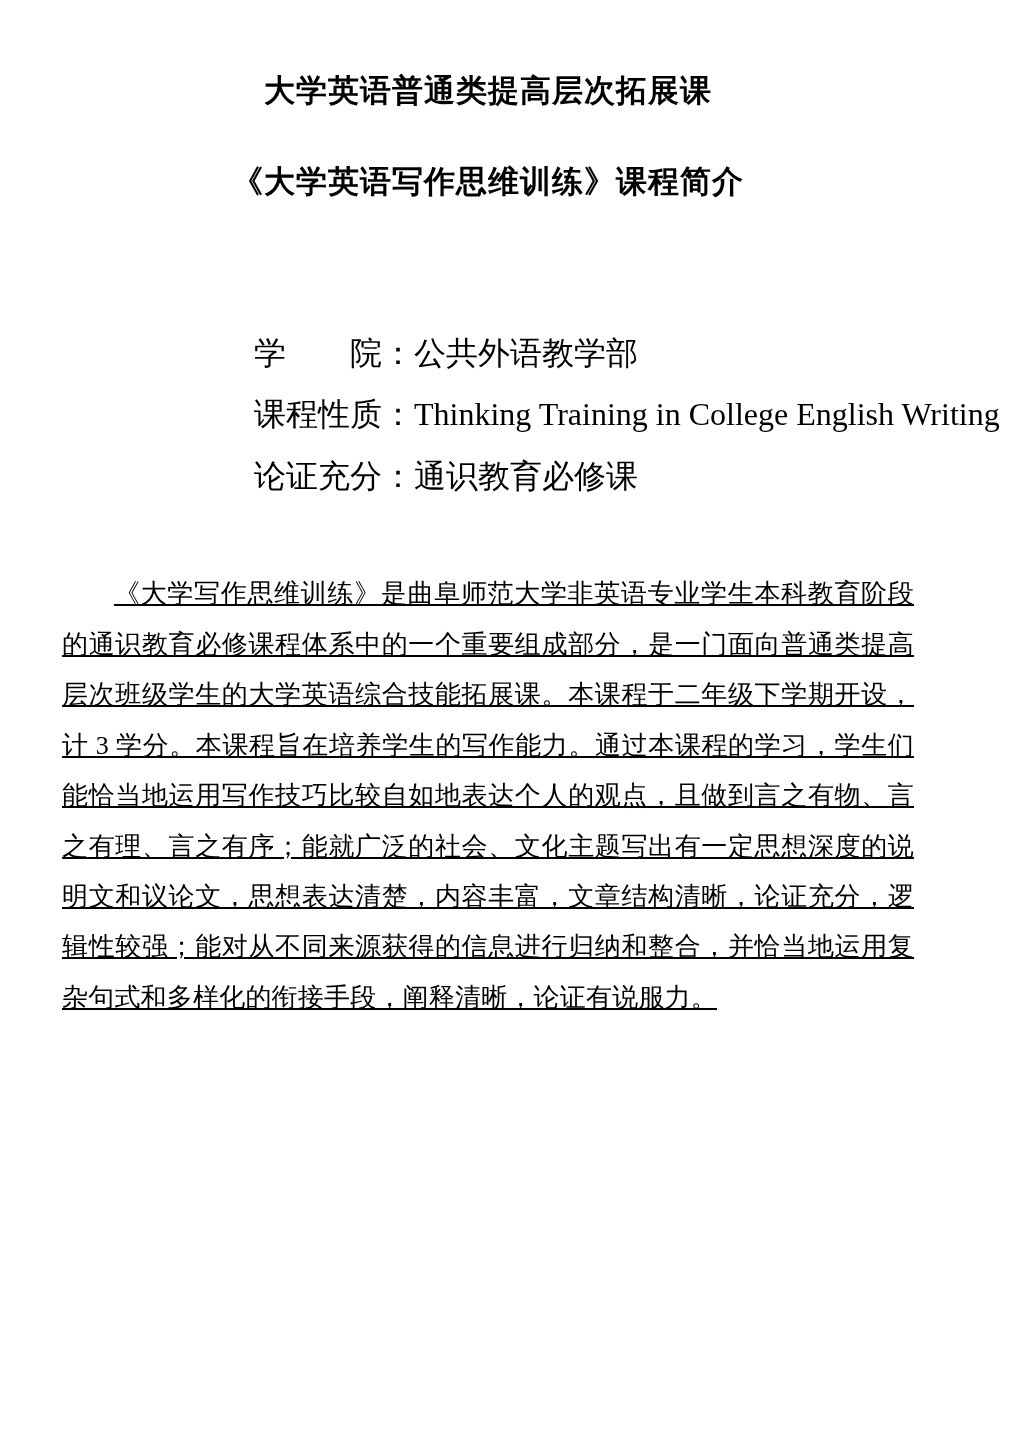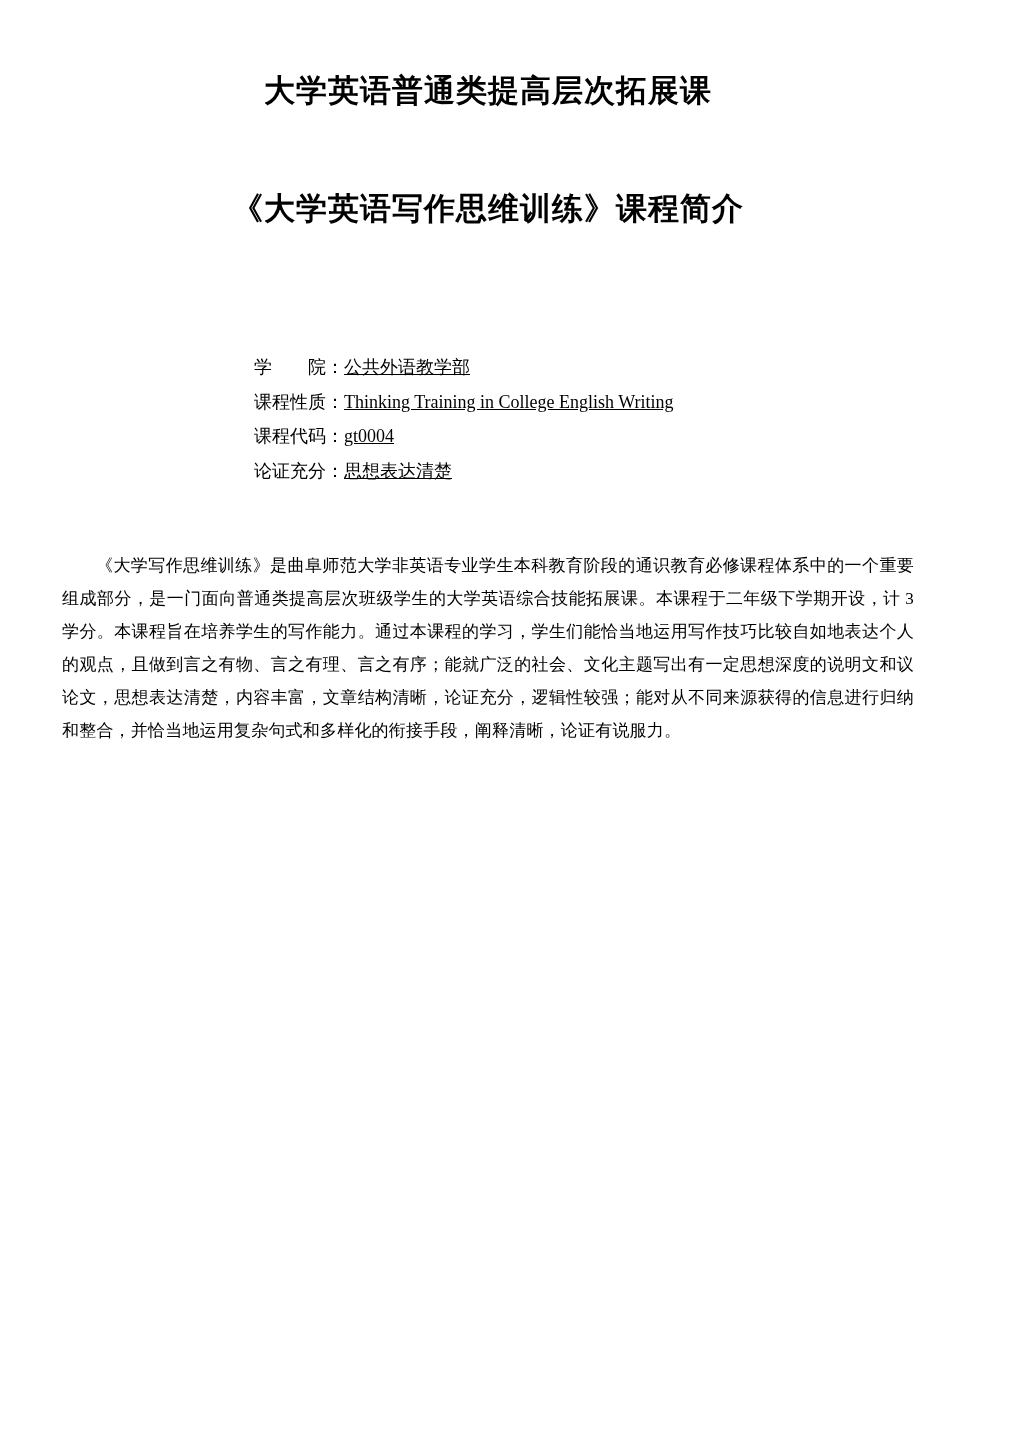--- a/index.html
+++ b/index.html
@@ -31,51 +31,51 @@
     letter-spacing: 1px;
     line-height: 1.5;
     margin: 16px 0 0 0;
   }
   .doc-title-2 {
     font-family: "Liberation Sans", "DejaVu Sans", sans-serif;
     font-weight: bold;
     font-size: 31px;
     letter-spacing: 1px;
     line-height: 1.5;
-    margin: 71px 0 0 0;
+    margin: 44px 0 0 0;
   }
   .meta-block {
     margin: 118px 0 0 192px;
-    font-size: 18px;
+    font-size: 32px;
     line-height: 1.92;
-    text-decoration: underline;
   }
   .meta-row {
     white-space: nowrap;
   }
   .meta-label {
     display: inline-block;
   }
   .meta-label.spaced {
     letter-spacing: 0;
   }
   .meta-value {
     display: inline;
   }
   .meta-value.latin {
     font-family: "Liberation Serif", "DejaVu Serif", serif;
     text-align: center;
   }
   .body-block {
     margin-top: 62px;
-    font-size: 17px;
+    font-size: 26px;
     line-height: 1.94;
     text-align: justify;
     text-justify: inter-ideograph;
     letter-spacing: 0.2px;
+    text-decoration: underline;
   }
   .body-para {
     text-indent: 2em;
     margin: 0;
   }
 </style>
 </head>
 <body>
 
 <div class="page">
@@ -89,26 +89,23 @@
 
     <div class="meta-row">
       <span class="meta-label spaced">学　　院：</span><span class="meta-value">公共外语教学部</span>
     </div>
 
 
     <div class="meta-row">
       <span class="meta-label">课程性质：</span><span class="meta-value latin">Thinking Training in College English Writing</span>
     </div>
 
-    <div class="meta-row">
-      <span class="meta-label">课程代码：</span><span class="meta-value latin">gt0004</span>
-    </div>
 
     <div class="meta-row">
-      <span class="meta-label">论证充分：</span><span class="meta-value">思想表达清楚</span>
+      <span class="meta-label">论证充分：</span><span class="meta-value">通识教育必修课</span>
     </div>
 
   </div>
 
   <div class="body-block">
     <p class="body-para">《大学写作思维训练》是曲阜师范大学非英语专业学生本科教育阶段的通识教育必修课程体系中的一个重要组成部分，是一门面向普通类提高层次班级学生的大学英语综合技能拓展课。本课程于二年级下学期开设，计 3 学分。本课程旨在培养学生的写作能力。通过本课程的学习，学生们能恰当地运用写作技巧比较自如地表达个人的观点，且做到言之有物、言之有理、言之有序；能就广泛的社会、文化主题写出有一定思想深度的说明文和议论文，思想表达清楚，内容丰富，文章结构清晰，论证充分，逻辑性较强；能对从不同来源获得的信息进行归纳和整合，并恰当地运用复杂句式和多样化的衔接手段，阐释清晰，论证有说服力。</p>
   </div>
 
 </div>
 

